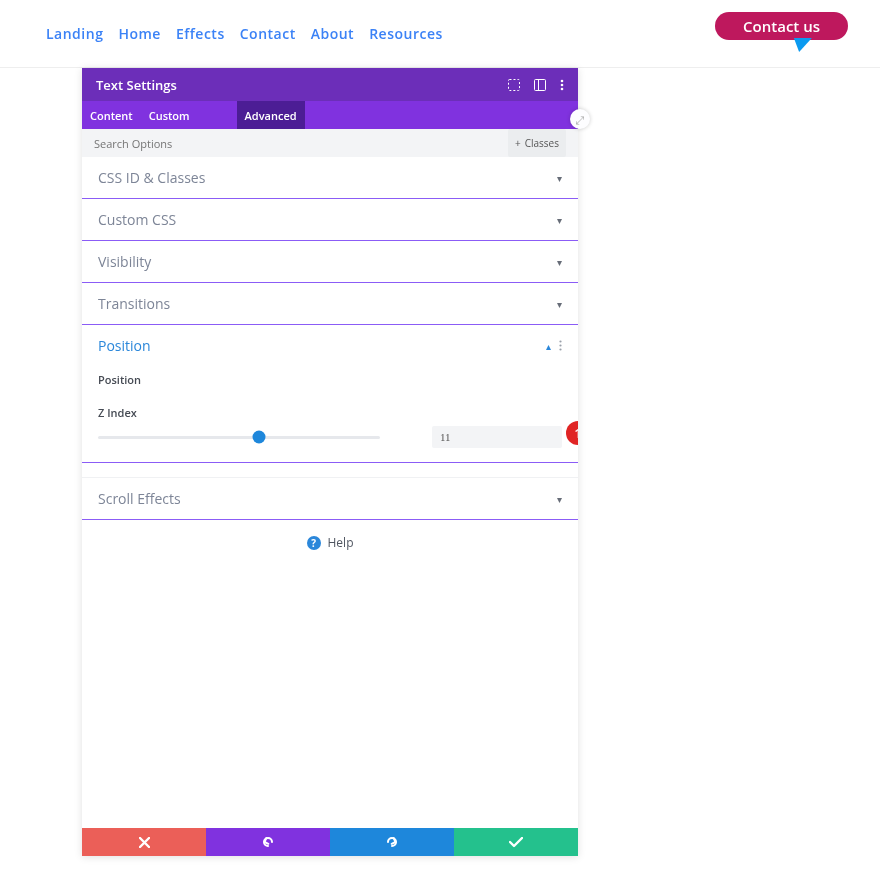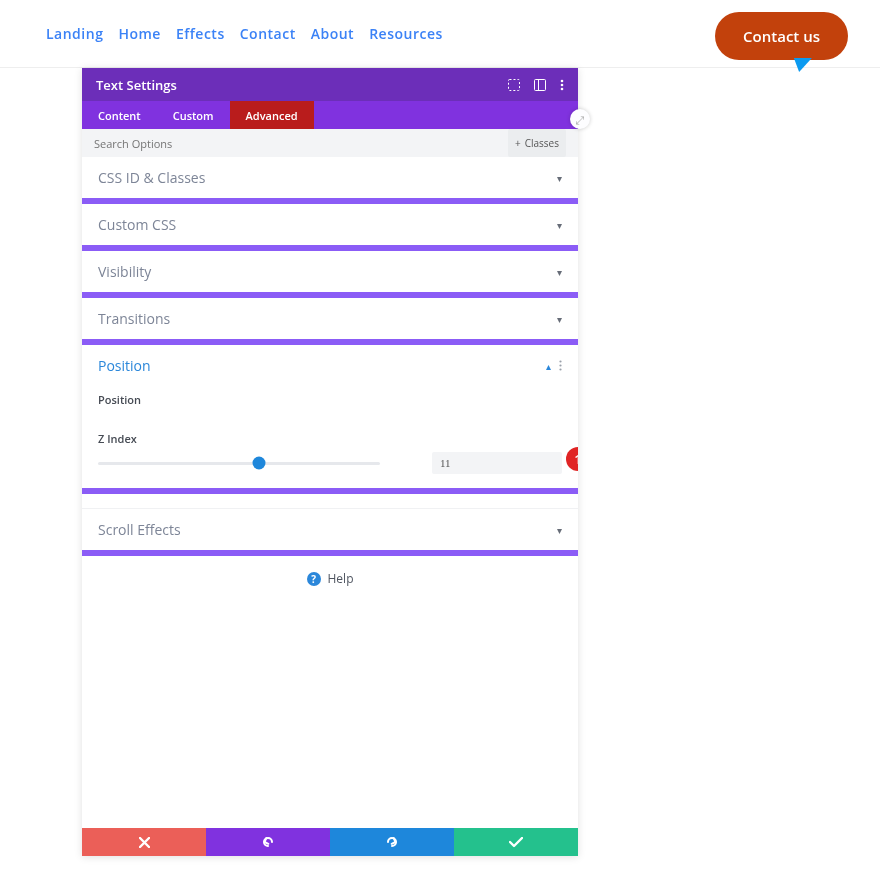--- a/index.html
+++ b/index.html
@@ -3,41 +3,41 @@
 <meta charset="utf-8">
 <style>
   * { box-sizing: border-box; margin: 0; padding: 0; font-family: "Open Sans", -apple-system, BlinkMacSystemFont, "Segoe UI", Roboto, Helvetica, Arial, sans-serif; }
   body { width: 880px; height: 890px; background: #fff; overflow: hidden; position: relative; }
 
   
   .site-nav { display: flex; align-items: center; padding: 20px 46px; border-bottom: 1px solid #eee; height: 68px; }
   .nav-links { display: flex; gap: 15px; }
   .nav-link { font-size: 14px; font-weight: 600; color: #3b82f6; letter-spacing: 0.5px; cursor: pointer; }
   .contact-btn-wrap { position: absolute; right: 32px; top: 12px; }
-  .contact-btn { background: #c2410c; color: #fff; border-radius: 26px; padding: 14px 28px; font-size: 15px; font-weight: 600; cursor: pointer; position: relative; }
+  .contact-btn { background: #be185d; color: #fff; border-radius: 26px; padding: 4px 28px; font-size: 15px; font-weight: 600; cursor: pointer; position: relative; }
   .contact-btn::after { content:""; position:absolute; bottom:-12px; right:38px; width:0; height:0; border-left:9px solid transparent; border-right:9px solid transparent; border-top:14px solid #0b9af0; transform: skewX(-15deg);}
 
   
   .panel { position:absolute; left:82px; top:68px; width:496px; height:788px; background:#fff; box-shadow:0 1px 8px rgba(0,0,0,.12); display:flex; flex-direction:column; }
 
   .panel-header { background:#6c2eb9; color:#fff; height:33px; display:flex; align-items:center; padding:0 14px; font-size:13px; font-weight:600; }
   .panel-header .spacer { flex:1; }
   .hdr-icon { margin-left:14px; cursor:pointer; display:flex; align-items:center; }
 
   .tabs { background:#8032df; display:flex; height:28px; position:relative; }
-  .tab { color:#fff; font-size:11px; font-weight:600; padding:0 16px; display:flex; align-items:center; cursor:pointer; }
-  .tab.active { background:#b91c1c; }
+  .tab { color:#fff; font-size:11px; font-weight:600; padding:0 8px; display:flex; align-items:center; cursor:pointer; }
+  .tab.active { background:#4c1d95;margin-left:39px; }
   .ext-circle { position:absolute; right:-12px; top:8px; width:20px; height:20px; border-radius:50%; background:#fdfdff; box-shadow:0 0 4px rgba(0,0,0,.2); color:#aaa; font-size:11px; display:flex; align-items:center; justify-content:center; }
 
   .search-row { background:#f3f4f6; height:28px; display:flex; padding:0 12px; font-size:11px; color:#9aa0aa; }
   .search-row input { flex:1; background:transparent; border:none; outline:none; font-size:11px; color:#555; }
   .filter-chip { display:flex; align-items:center; gap:4px; background:#ebedef; border-radius:2px; padding:3px 7px; font-size:10px; color:#555; cursor:pointer; }
 
   .panel-body { flex:1; overflow:auto; }
-  .section { border-bottom:6px solid #8b5cf6; }
+  .section { border-bottom:1px solid #8b5cf6; }
   .section-hdr { display:flex; align-items:center; justify-content:space-between; padding:11px 16px; cursor:pointer; }
   .section-title { font-size:14px; color:#7d8597; font-weight:400; }
   .section-hdr.open .section-title { color:#2b87da; }
   .chev { color:#676d78; font-size:10px; }
   .section-hdr.open .chev { color:#2b87da; }
   .kebab { margin-left:8px; color:#9aa0aa; font-size:12px; cursor:pointer; }
 
   .section-content { padding:0 16px 14px; }
   .field-label { font-size:11px; color:#464b54; font-weight:600; margin:6px 0 6px; }
   .select { background:#f3f4f6; border-radius:2px; height:24px; display:flex; align-items:center; padding:0 10px; font-size:11px; color:#555; position:relative; cursor:pointer; }
@@ -158,21 +158,21 @@
             <svg width="3" height="11" viewBox="0 0 3 11">
                 <circle cx="1.5" cy="1.5" r="1.1" fill="#9aa0aa"></circle>
                 <circle cx="1.5" cy="5.5" r="1.1" fill="#9aa0aa"></circle>
                 <circle cx="1.5" cy="9.5" r="1.1" fill="#9aa0aa"></circle>
               </svg>
           </span>
         </span>
       </div>
       <div class="section-content">
         <div class="field-label">Position</div>
-        <div class="field-label" style="margin-top:24px;">Z Index</div>
+        <div class="field-label" style="margin-top:18px;">Z Index</div>
         <div class="zindex-row">
           <div class="slider">
             <div class="slider-track"></div>
             <div class="slider-thumb"></div>
           </div>
           <input class="zindex-input" value="11" style="">
           <div class="badge">1</div>
         </div>
       </div>
     </div>

